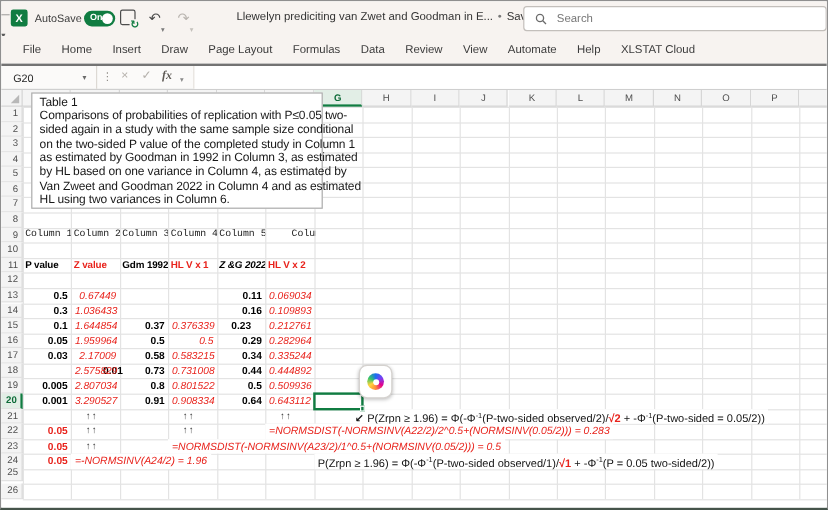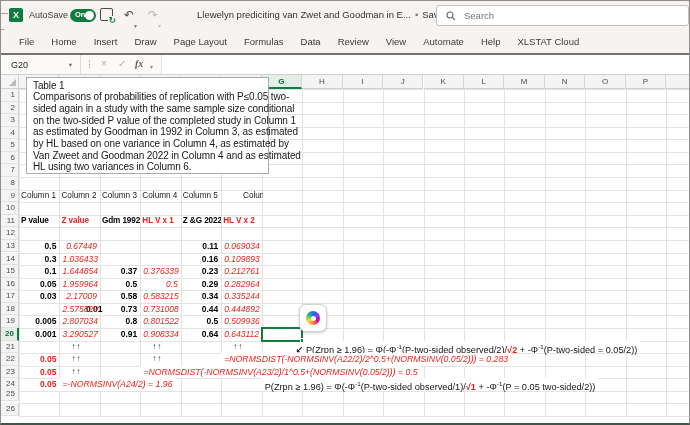--- a/index.html
+++ b/index.html
@@ -58,21 +58,21 @@
   .colhdr { position:absolute; top:0; height:14px; background:#f4f4f4; border-right:1px solid #d6d6d6; border-bottom:1px solid #cfcfcf;
     font-size:8px; color:#4e4e4e; text-align:center; line-height:14px; }
   .colhdr.active { background:#e2eee6; color:#0d6b38; font-weight:bold; border-bottom:2px solid #107c41; }
   .rowhdr { position:absolute; left:0; width:18px; background:#f4f4f4; border-right:1px solid #d6d6d6; border-bottom:1px solid #e2e2e2;
     font-size:8px; color:#4e4e4e; text-align:right; padding-right:3px; }
   .rowhdr.active { background:#e2eee6; color:#0d6b38; font-weight:bold; border-right:2px solid #107c41; }
   .vline { position:absolute; width:1px; background:#e3e3e3; }
   .hline { position:absolute; height:1px; background:#e3e3e3; }
   .cell { position:absolute; height:12.6px; font-size:8.5px; line-height:12.4px; color:#000;
     padding:0 3px; white-space:nowrap; overflow:hidden; }
-  .lbl { font-size:8.2px; padding:0 1px 0 2px; color:#1a1a1a; }
+  .lbl { font-size:8.2px; padding:0 1px 0 2px; color:#1a1a1a;font-family:Liberation Mono, monospace; }
   .hdr { font-weight:bold; font-size:8.2px; padding:0 1px 0 2px; letter-spacing:-0.1px; }
   .redh { color:var(--red); }
   .num { text-align:right; font-weight:bold; }
   .redv { text-align:right; font-style:italic; color:var(--red); }
   .numred { text-align:right; font-weight:bold; color:var(--red); }
   .arr { padding-left:12px; font-weight:bold; color:#3c3c3c; font-size:8px; letter-spacing:1px; }
   .spill { overflow:visible; background:#fff; z-index:3; }
   .formula { font-style:italic; color:var(--red); font-size:8.7px; }
   .ann { font-size:9.2px; color:#141414; }
   .ann .red { color:var(--red); font-weight:bold; font-style:normal; }
@@ -254,35 +254,35 @@
       <div class="cell lbl" style="left: 18px; top: 114.616px; width: 40.45px;">Column 1</div>
       <div class="cell lbl" style="left: 58.45px; top: 114.616px; width: 40.45px;">Column 2</div>
       <div class="cell lbl" style="left: 98.9px; top: 114.616px; width: 40.45px;">Column 3</div>
       <div class="cell lbl" style="left: 139.35px; top: 114.616px; width: 40.45px;">Column 4</div>
       <div class="cell lbl" style="left: 179.8px; top: 114.616px; width: 40.45px;">Column 5</div>
       <div class="cell lbl" style="left: 222px; top: 114.616px; width: 40.45px; padding-left: 20px;">Column 6</div>
       <div class="cell hdr" style="left: 18px; top: 139.77px; width: 40.45px;">P value</div>
       <div class="cell hdr redh" style="left: 58.45px; top: 139.77px; width: 40.45px;">Z value</div>
       <div class="cell hdr" style="left: 98.9px; top: 139.77px; width: 40.45px;">Gdm 1992</div>
       <div class="cell hdr redh" style="left: 139.35px; top: 139.77px; width: 40.45px;">HL V x 1</div>
-      <div class="cell hdr" style="left: 179.8px; top: 139.77px; width: 40.45px;">Z &amp;G 2022</div>
+      <div class="cell hdr" style="left: 179.8px; top: 139.77px; width: 40.45px; font-style: italic;">Z &amp;G 2022</div>
       <div class="cell hdr redh" style="left: 220.25px; top: 139.77px; width: 40.45px;">HL V x 2</div>
       <div class="cell num" style="left: 18px; top: 164.924px; width: 40.45px;">0.5</div>
       <div class="cell redv" style="left: 58.45px; top: 164.924px; width: 40.45px;">0.67449</div>
       <div class="cell num" style="left: 179.8px; top: 164.924px; width: 40.45px;">0.11</div>
       <div class="cell redv" style="left: 220.25px; top: 164.924px; width: 40.45px;">0.069034</div>
       <div class="cell num" style="left: 18px; top: 177.501px; width: 40.45px;">0.3</div>
       <div class="cell redv" style="left: 58.45px; top: 177.501px; width: 40.45px;">1.036433</div>
       <div class="cell num" style="left: 179.8px; top: 177.501px; width: 40.45px;">0.16</div>
       <div class="cell redv" style="left: 220.25px; top: 177.501px; width: 40.45px;">0.109893</div>
       <div class="cell num" style="left: 18px; top: 190.078px; width: 40.45px;">0.1</div>
       <div class="cell redv" style="left: 58.45px; top: 190.078px; width: 40.45px;">1.644854</div>
       <div class="cell num" style="left: 98.9px; top: 190.078px; width: 40.45px;">0.37</div>
       <div class="cell redv" style="left: 139.35px; top: 190.078px; width: 40.45px;">0.376339</div>
-      <div class="cell num" style="left: 179.8px; top: 190.078px; width: 40.45px;">0.23</div>
+      <div class="cell num" style="left: 179.8px; top: 190.078px; width: 40.45px; text-align: center;">0.23</div>
       <div class="cell redv" style="left: 220.25px; top: 190.078px; width: 40.45px;">0.212761</div>
       <div class="cell num" style="left: 18px; top: 202.655px; width: 40.45px;">0.05</div>
       <div class="cell redv" style="left: 58.45px; top: 202.655px; width: 40.45px;">1.959964</div>
       <div class="cell num" style="left: 98.9px; top: 202.655px; width: 40.45px;">0.5</div>
       <div class="cell redv" style="left: 139.35px; top: 202.655px; width: 40.45px;">0.5</div>
       <div class="cell num" style="left: 179.8px; top: 202.655px; width: 40.45px;">0.29</div>
       <div class="cell redv" style="left: 220.25px; top: 202.655px; width: 40.45px;">0.282964</div>
       <div class="cell num" style="left: 18px; top: 215.232px; width: 40.45px; text-align: right;">0.03</div>
       <div class="cell redv" style="left: 58.45px; top: 215.232px; width: 40.45px;">2.17009</div>
       <div class="cell num" style="left: 98.9px; top: 215.232px; width: 40.45px;">0.58</div>

